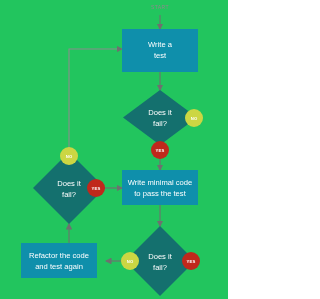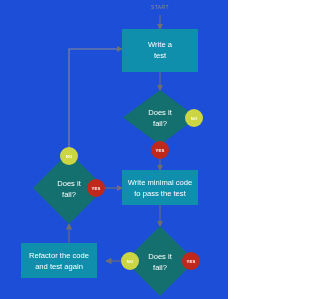--- a/index.html
+++ b/index.html
@@ -4,21 +4,21 @@
 <style>
   html, body {
     margin: 0;
     padding: 0;
     background: #ffffff;
   }
   #canvas {
     position: relative;
     width: 228px;
     height: 299px;
-    background: #1d4ed8;
+    background: #22c55e;
     overflow: hidden;
     font-family: "Liberation Sans", sans-serif;
   }
   #flow-svg {
     position: absolute;
     left: 0;
     top: 0;
     width: 228px;
     height: 299px;
   }

